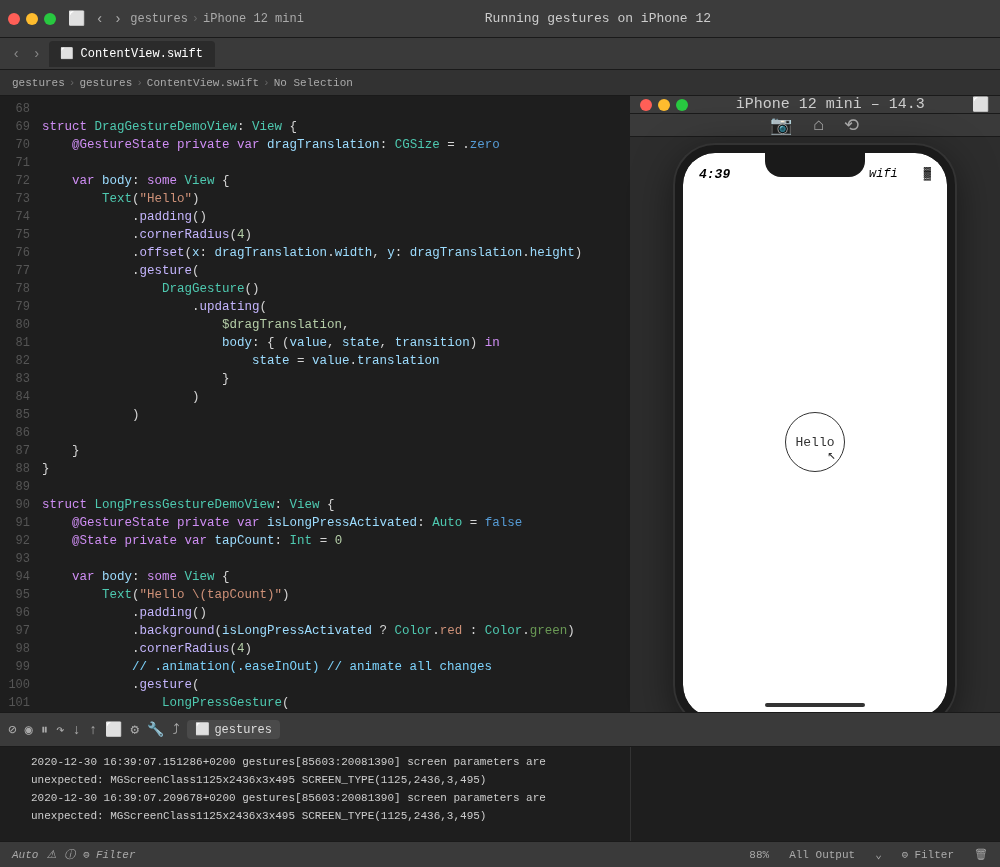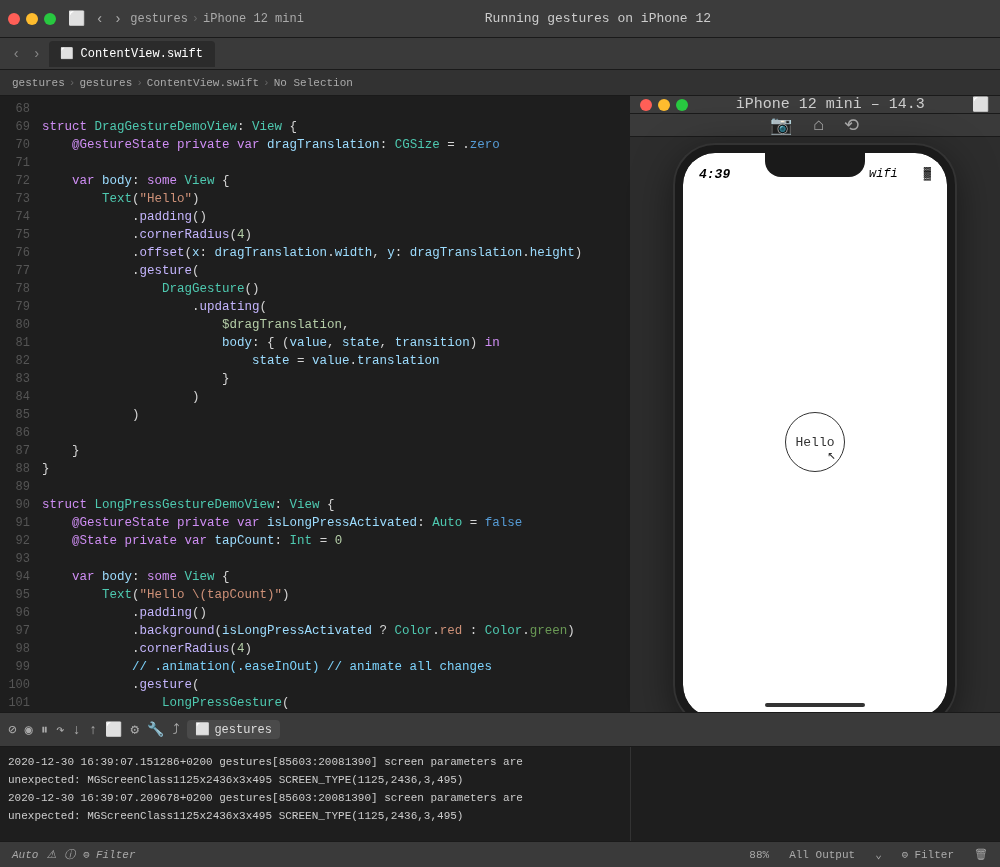--- a/index.html
+++ b/index.html
@@ -374,20 +374,21 @@
       overflow: hidden;
       padding: 6px 8px;
     }
     .output-line {
       font-size: 11px;
       color: #ccc;
       line-height: 18px;
       white-space: nowrap;
       overflow: hidden;
       text-overflow: ellipsis;
+      margin-left: 23px;
     }
     .output-right {
       width: 370px;
       border-left: 1px solid #333;
       padding: 4px 8px;
       display: flex;
       align-items: center;
     }
 
     .bottom-status-bar {

